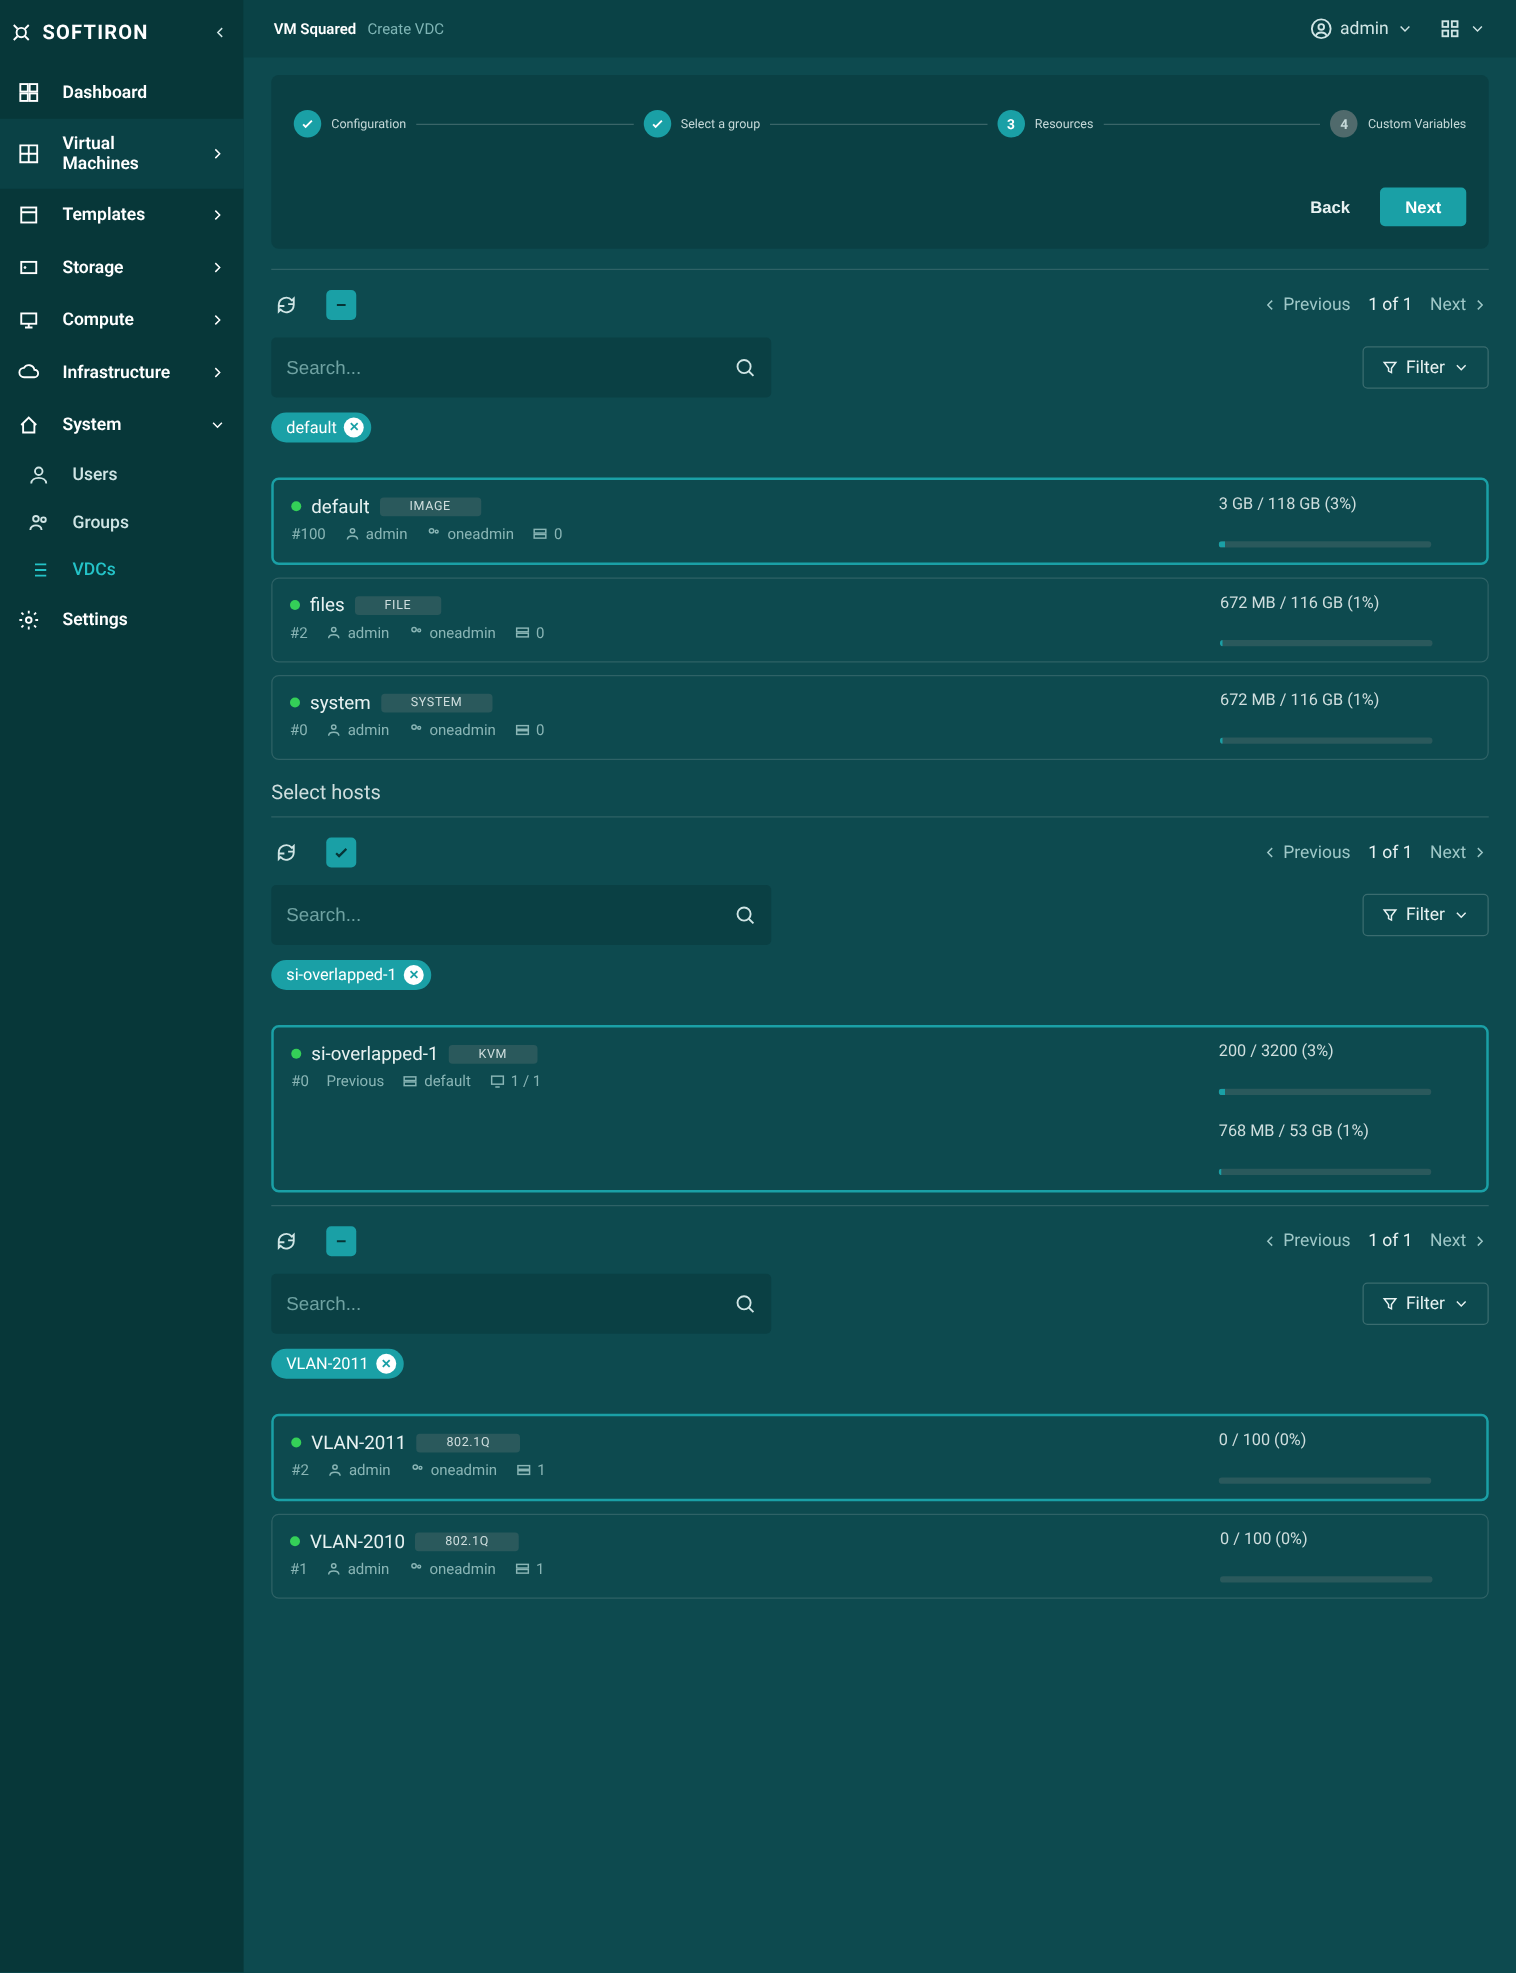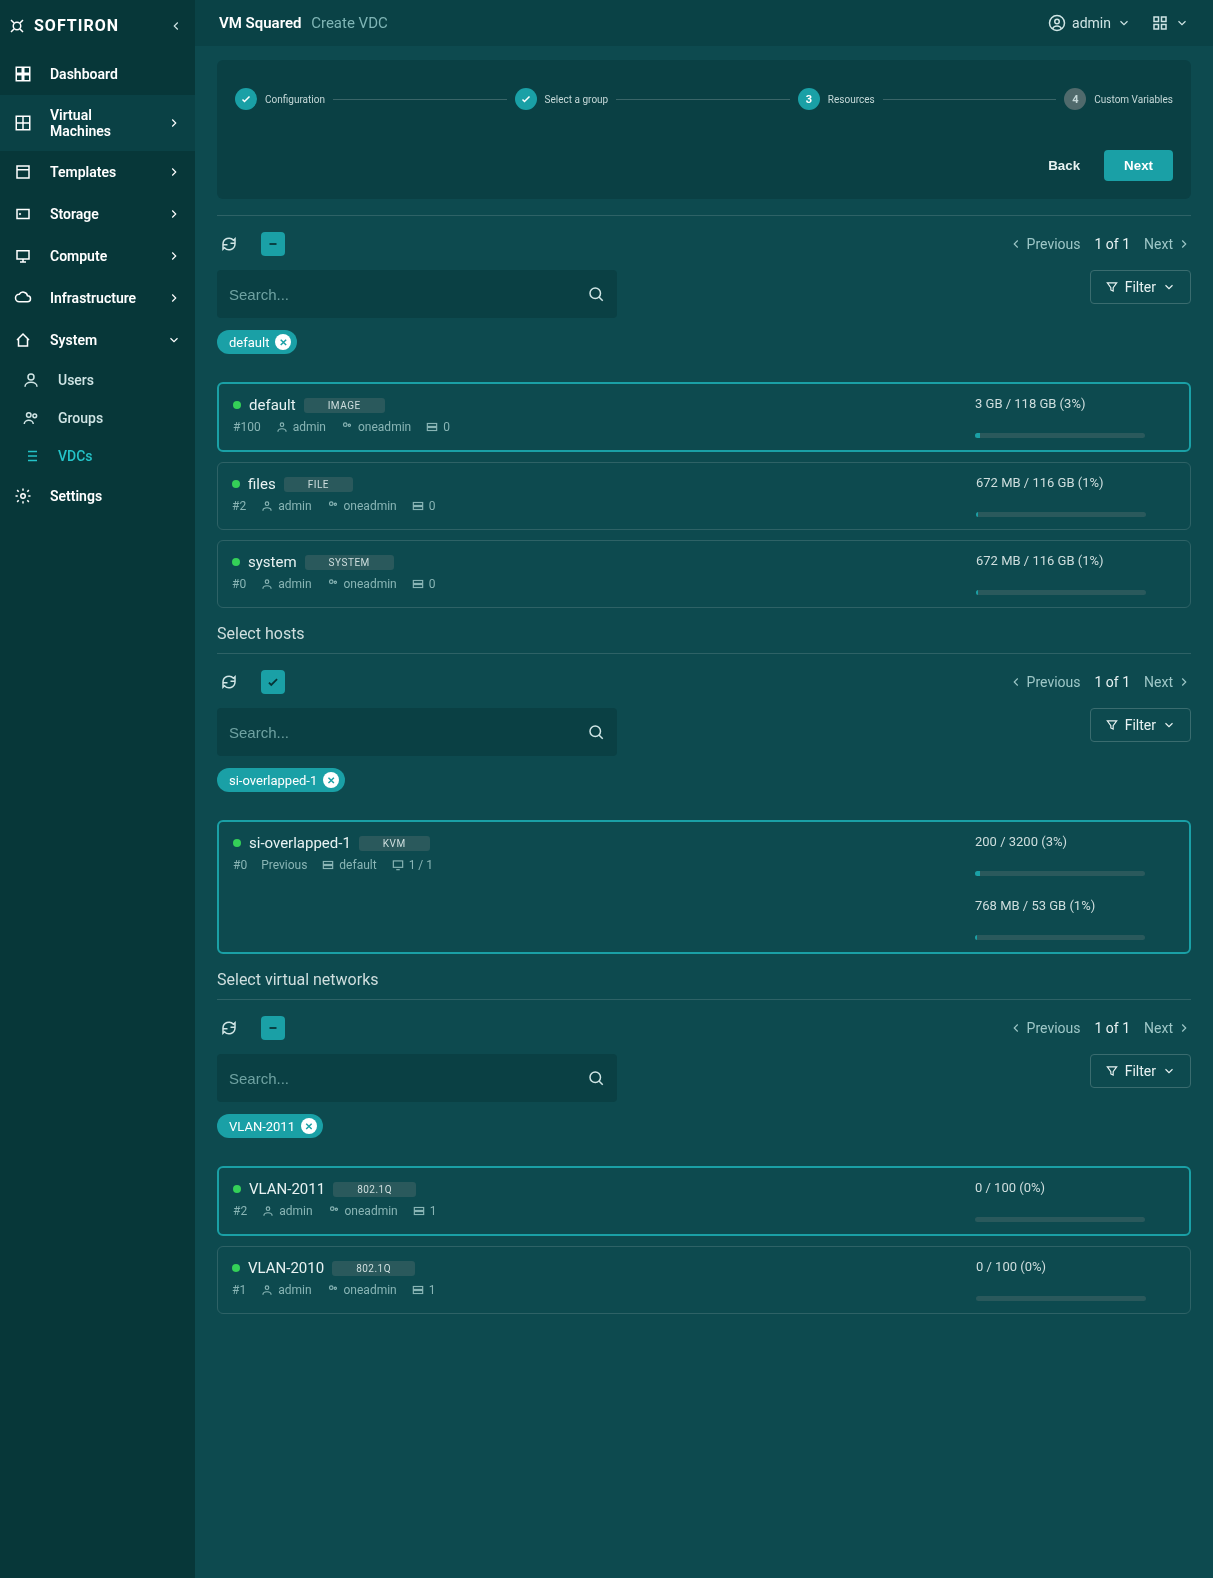--- a/index.html
+++ b/index.html
@@ -62,21 +62,21 @@
   display: flex;
   flex-direction: column;
 }
 .top-bar {
   display: flex;
   align-items: center;
   justify-content: space-between;
   padding: 14px 24px;
   background: #0a4246;
 }
-.breadcrumb { font-size: 15px; }
+.breadcrumb { font-size: 12px; }
 .breadcrumb-root { color: #fff; font-weight: 600; }
 .breadcrumb-leaf { color: #7fb5b5; margin-left: 6px; }
 .top-right { display: flex; align-items: center; gap: 20px; }
 .user-chip { display: flex; align-items: center; gap: 6px; cursor: pointer; }
 .content { padding: 14px 22px; }
 .stepper-card {
   background: #0a4044;
   border-radius: 6px;
   padding: 28px 18px 18px 18px;
   margin-bottom: 16px;
@@ -107,21 +107,21 @@
 .toolbar {
   display: flex; align-items: center; justify-content: space-between;
   padding: 6px 0 14px 0;
 }
 .tool-left { display: flex; align-items: center; gap: 20px; }
 .icon-btn { width: 24px; height: 24px; display:flex; align-items:center; justify-content:center; cursor:pointer; border-radius:4px; }
 .check-indeterminate { background:#1aa0a6; color:#063436; border-radius:4px; }
 .check-checked { background:#1aa0a6; color:#063436; border-radius:4px; }
 .tool-right { display:flex; align-items:center; gap:14px; color:#9ec7c7; }
 .pager-btn { display:flex; align-items:center; gap:4px; cursor:pointer; }
-.search-row { display:flex; align-items:flex-start; gap:30px; margin-bottom:12px; }
+.search-row { display:flex; align-items:center; gap:30px; margin-bottom:12px; }
 .search-box {
   flex: 0 0 400px;
   background: #0a4044; border-radius:4px;
   display:flex; align-items:center; padding: 0 12px;
   height: 48px;
 }
 .search-box input {
   flex:1; background:transparent; border:none; outline:none;
   color:#d0e5e5; font-size:15px;
 }
@@ -634,21 +634,20 @@
         <div class="bar">
             <div class="bar-fill" style="width:3%"></div>
           </div>
         <span class="usage-text">768 MB / 53 GB (1%)</span>
         <div class="bar">
             <div class="bar-fill" style="width:1%"></div>
           </div>
       </div>
     </div>
 
-    <div class="section-title">Select virtual networks</div>
     <div class="divider"></div>
     <div class="toolbar">
       <div class="tool-left">
         <div class="icon-btn">
           <svg class="icon-sm" viewBox="0 0 24 24">
               <path d="M4 12a8 8 0 0114-5l2-2v6h-6M20 12a8 8 0 01-14 5l-2 2v-6h6" stroke-width="2"></path>
             </svg>
         </div>
         <div class="icon-btn check-indeterminate">
           <svg width="14" height="14" viewBox="0 0 24 24">

